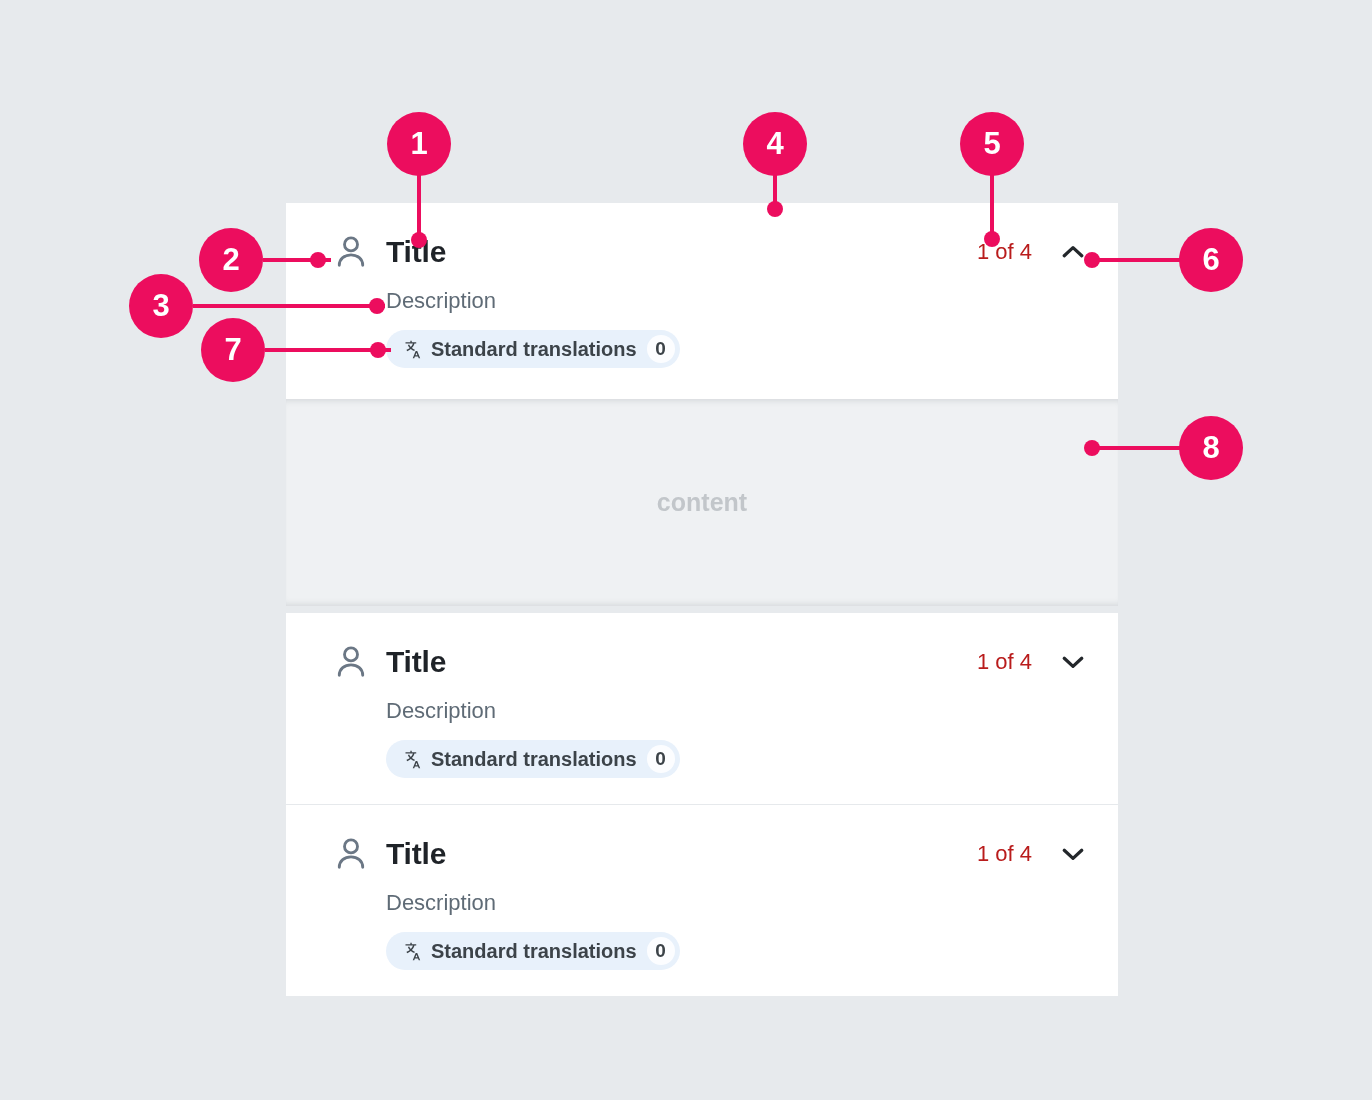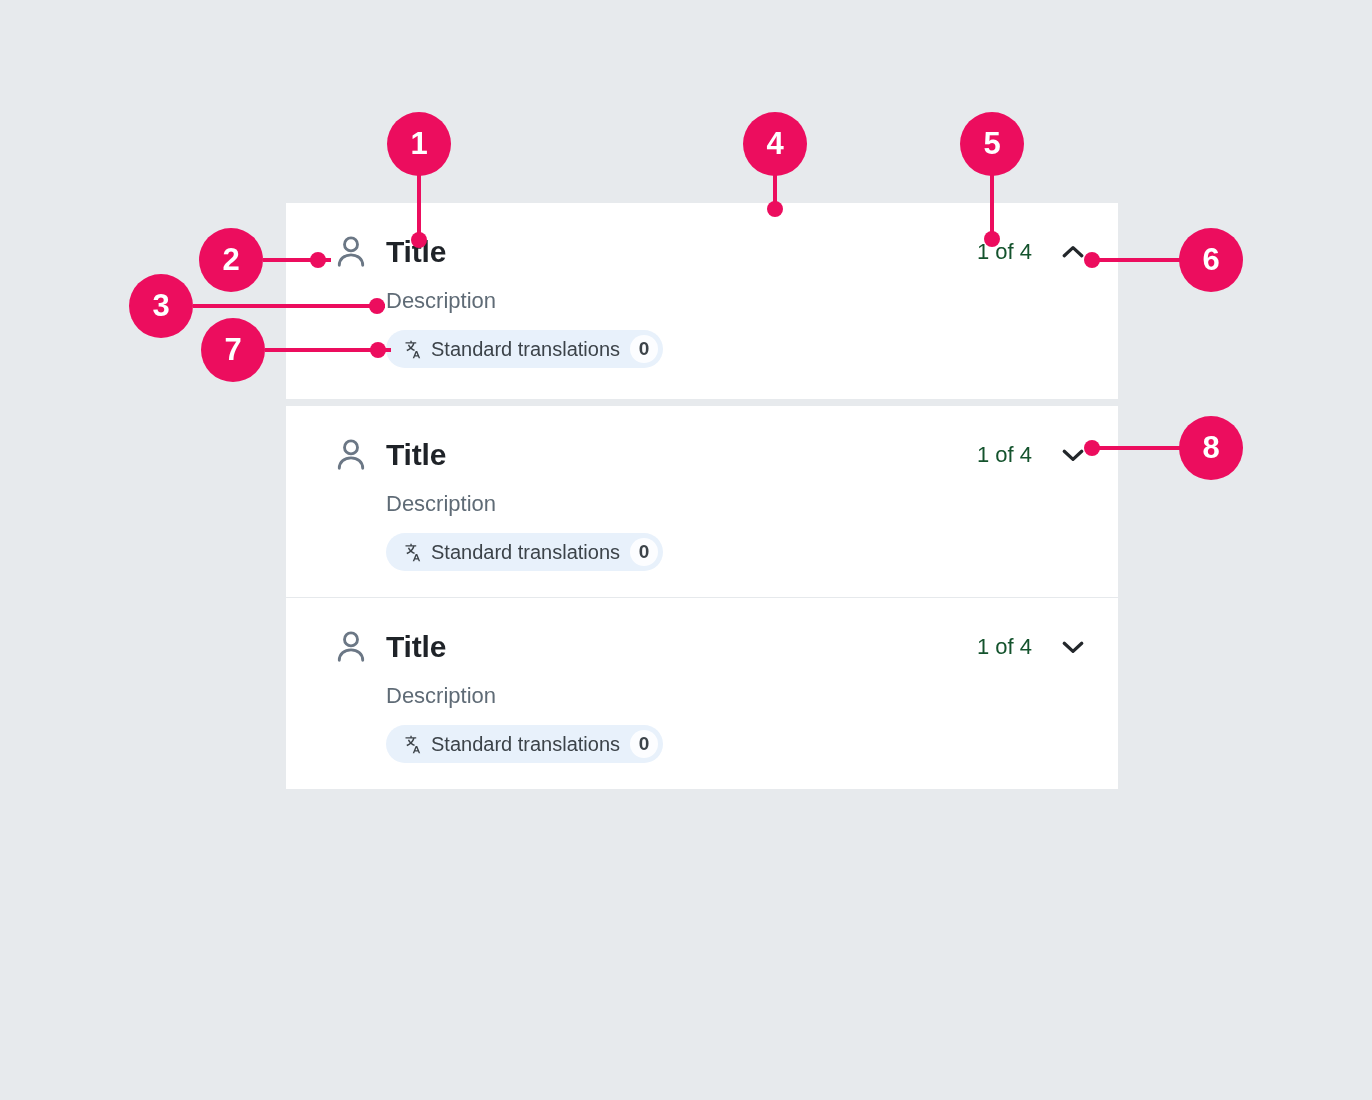--- a/index.html
+++ b/index.html
@@ -48,21 +48,21 @@
   .title {
     font-size: 30px;
     font-weight: bold;
     color: #1f2328;
     line-height: 1;
     letter-spacing: -0.2px;
   }
   .spacer { flex: 1 1 auto; }
   .counter {
     font-size: 22px;
-    color: #14532d;
+    color: #b91c1c;
     margin-right: 26px;
     white-space: nowrap;
   }
   .chev {
     width: 30px;
     height: 30px;
     color: #23272b;
     display: block;
     cursor: pointer;
   }
@@ -86,21 +86,21 @@
   .chip-icon {
     width: 22px;
     height: 22px;
     margin-right: 9px;
     color: #3c4349;
     display: block;
     flex: 0 0 22px;
   }
   .chip-label {
     font-size: 20px;
-    font-weight: normal;
+    font-weight: bold;
     color: #3c4349;
     white-space: nowrap;
   }
   .chip-count {
     margin-left: 10px;
     width: 28px;
     height: 28px;
     border-radius: 50%;
     background: #fcfdff;
     color: #3c4349;
@@ -185,20 +185,23 @@
       <div class="chip">
         <svg class="chip-icon" viewBox="0 0 24 24" fill="currentColor">
           <path d="M11.3 3.0h1.5v1.6h4.9v1.5h-1.9c-.5 2.0-1.5 3.6-2.8 4.9 1.0.8 2.1 1.4 3.2 1.8l-.6 1.5c-1.4-.5-2.7-1.3-3.8-2.3-1.2 1.0-2.6 1.8-4.1 2.4l-.6-1.5c1.3-.5 2.6-1.2 3.6-2.0-.9-1.0-1.6-2.1-2.1-3.4l1.4-.5c.4 1.0 1.0 2.0 1.8 2.8 1.1-1.1 1.9-2.4 2.3-3.7H6.0V4.6h5.3V3.0z"></path>
           <path d="M17.1 14.3h1.7l3.2 7.7h-1.6l-.75-1.9h-3.4l-.75 1.9h-1.6l3.2-7.7zm.85 1.9-1.1 2.7h2.2l-1.1-2.7z"></path>
         </svg>
         <span class="chip-label">Standard translations</span>
         <span class="chip-count">0</span>
       </div>
     </div>
 
+    <div class="content-panel">
+      <div class="content-label">content</div>
+    </div>
   </div>
 
   <div class="gap"></div>
 
   <div class="card compact">
     <div class="card-header">
       <div class="row-top">
         <svg class="person-icon" viewBox="0 0 24 24" fill="none" stroke="currentColor" stroke-width="1.8">
           <circle cx="12" cy="7.2" r="4.1"></circle>
           <path d="M4.6 20.4c0-4.0 3.3-6.6 7.4-6.6s7.4 2.6 7.4 6.6" stroke-linecap="round"></path>

